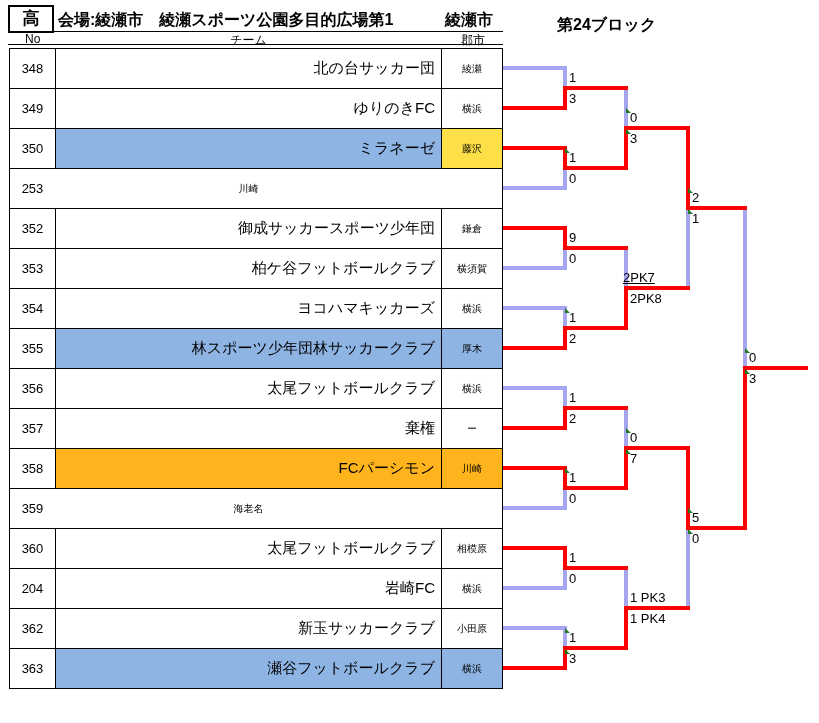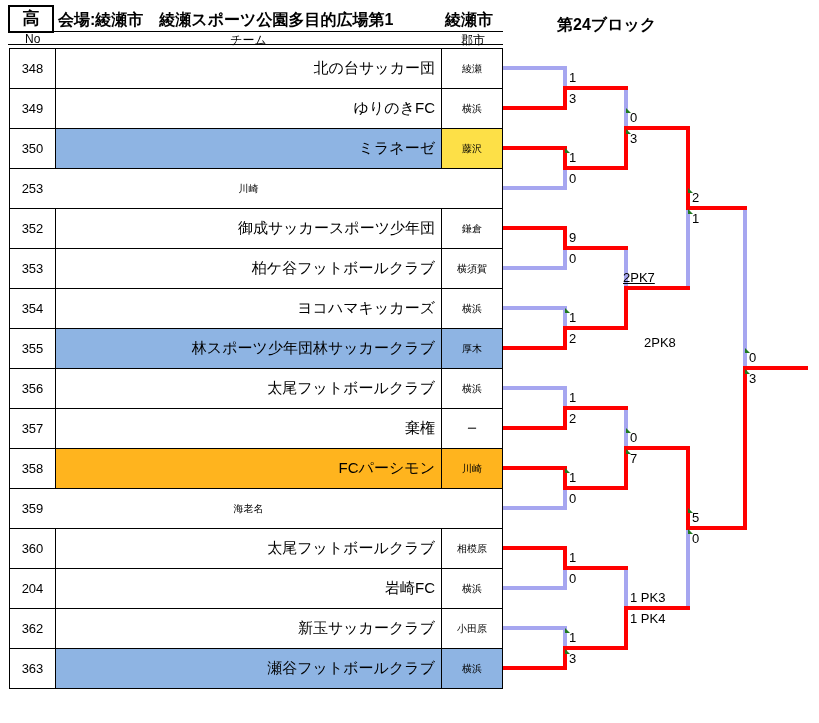--- a/index.html
+++ b/index.html
@@ -193,21 +193,21 @@
     <div class="score" style="left: 569px; top: 652px;">3<span class="marker" style="border-bottom-color: rgb(31, 122, 31);"></span></div>
     <div class="bl" style="left: 624px; top: 86px; width: 4px; height: 44px; background: rgb(166, 166, 240); z-index: 1;"></div>
     <div class="bl" style="left: 624px; top: 126px; width: 4px; height: 44px; background: rgb(255, 0, 0); z-index: 2;"></div>
     <div class="bl" style="left: 624px; top: 126px; width: 66px; height: 4px; background: rgb(255, 0, 0); z-index: 2;"></div>
     <div class="score" style="left: 630px; top: 111px;">0<span class="marker" style="border-bottom-color: rgb(31, 122, 31);"></span></div>
     <div class="score" style="left: 630px; top: 132px;">3<span class="marker" style="border-bottom-color: rgb(31, 122, 31);"></span></div>
     <div class="bl" style="left: 624px; top: 246px; width: 4px; height: 44px; background: rgb(166, 166, 240); z-index: 1;"></div>
     <div class="bl" style="left: 624px; top: 286px; width: 4px; height: 44px; background: rgb(255, 0, 0); z-index: 2;"></div>
     <div class="bl" style="left: 624px; top: 286px; width: 66px; height: 4px; background: rgb(255, 0, 0); z-index: 2;"></div>
     <div class="score" style="left: 623px; top: 271px; text-decoration: underline;">2PK7</div>
-    <div class="score" style="left: 644px; top: 292px; margin-top: 44px;">2PK8</div>
+    <div class="score" style="left: 630px; top: 292px;">2PK8</div>
     <div class="bl" style="left: 624px; top: 406px; width: 4px; height: 44px; background: rgb(166, 166, 240); z-index: 1;"></div>
     <div class="bl" style="left: 624px; top: 446px; width: 4px; height: 44px; background: rgb(255, 0, 0); z-index: 2;"></div>
     <div class="bl" style="left: 624px; top: 446px; width: 66px; height: 4px; background: rgb(255, 0, 0); z-index: 2;"></div>
     <div class="score" style="left: 630px; top: 431px;">0<span class="marker" style="border-bottom-color: rgb(31, 122, 31);"></span></div>
     <div class="score" style="left: 630px; top: 452px;">7<span class="marker" style="border-bottom-color: rgb(31, 122, 31);"></span></div>
     <div class="bl" style="left: 624px; top: 566px; width: 4px; height: 44px; background: rgb(166, 166, 240); z-index: 1;"></div>
     <div class="bl" style="left: 624px; top: 606px; width: 4px; height: 44px; background: rgb(255, 0, 0); z-index: 2;"></div>
     <div class="bl" style="left: 624px; top: 606px; width: 66px; height: 4px; background: rgb(255, 0, 0); z-index: 2;"></div>
     <div class="score" style="left: 630px; top: 591px;">1 PK3</div>
     <div class="score" style="left: 630px; top: 612px;">1 PK4</div>

